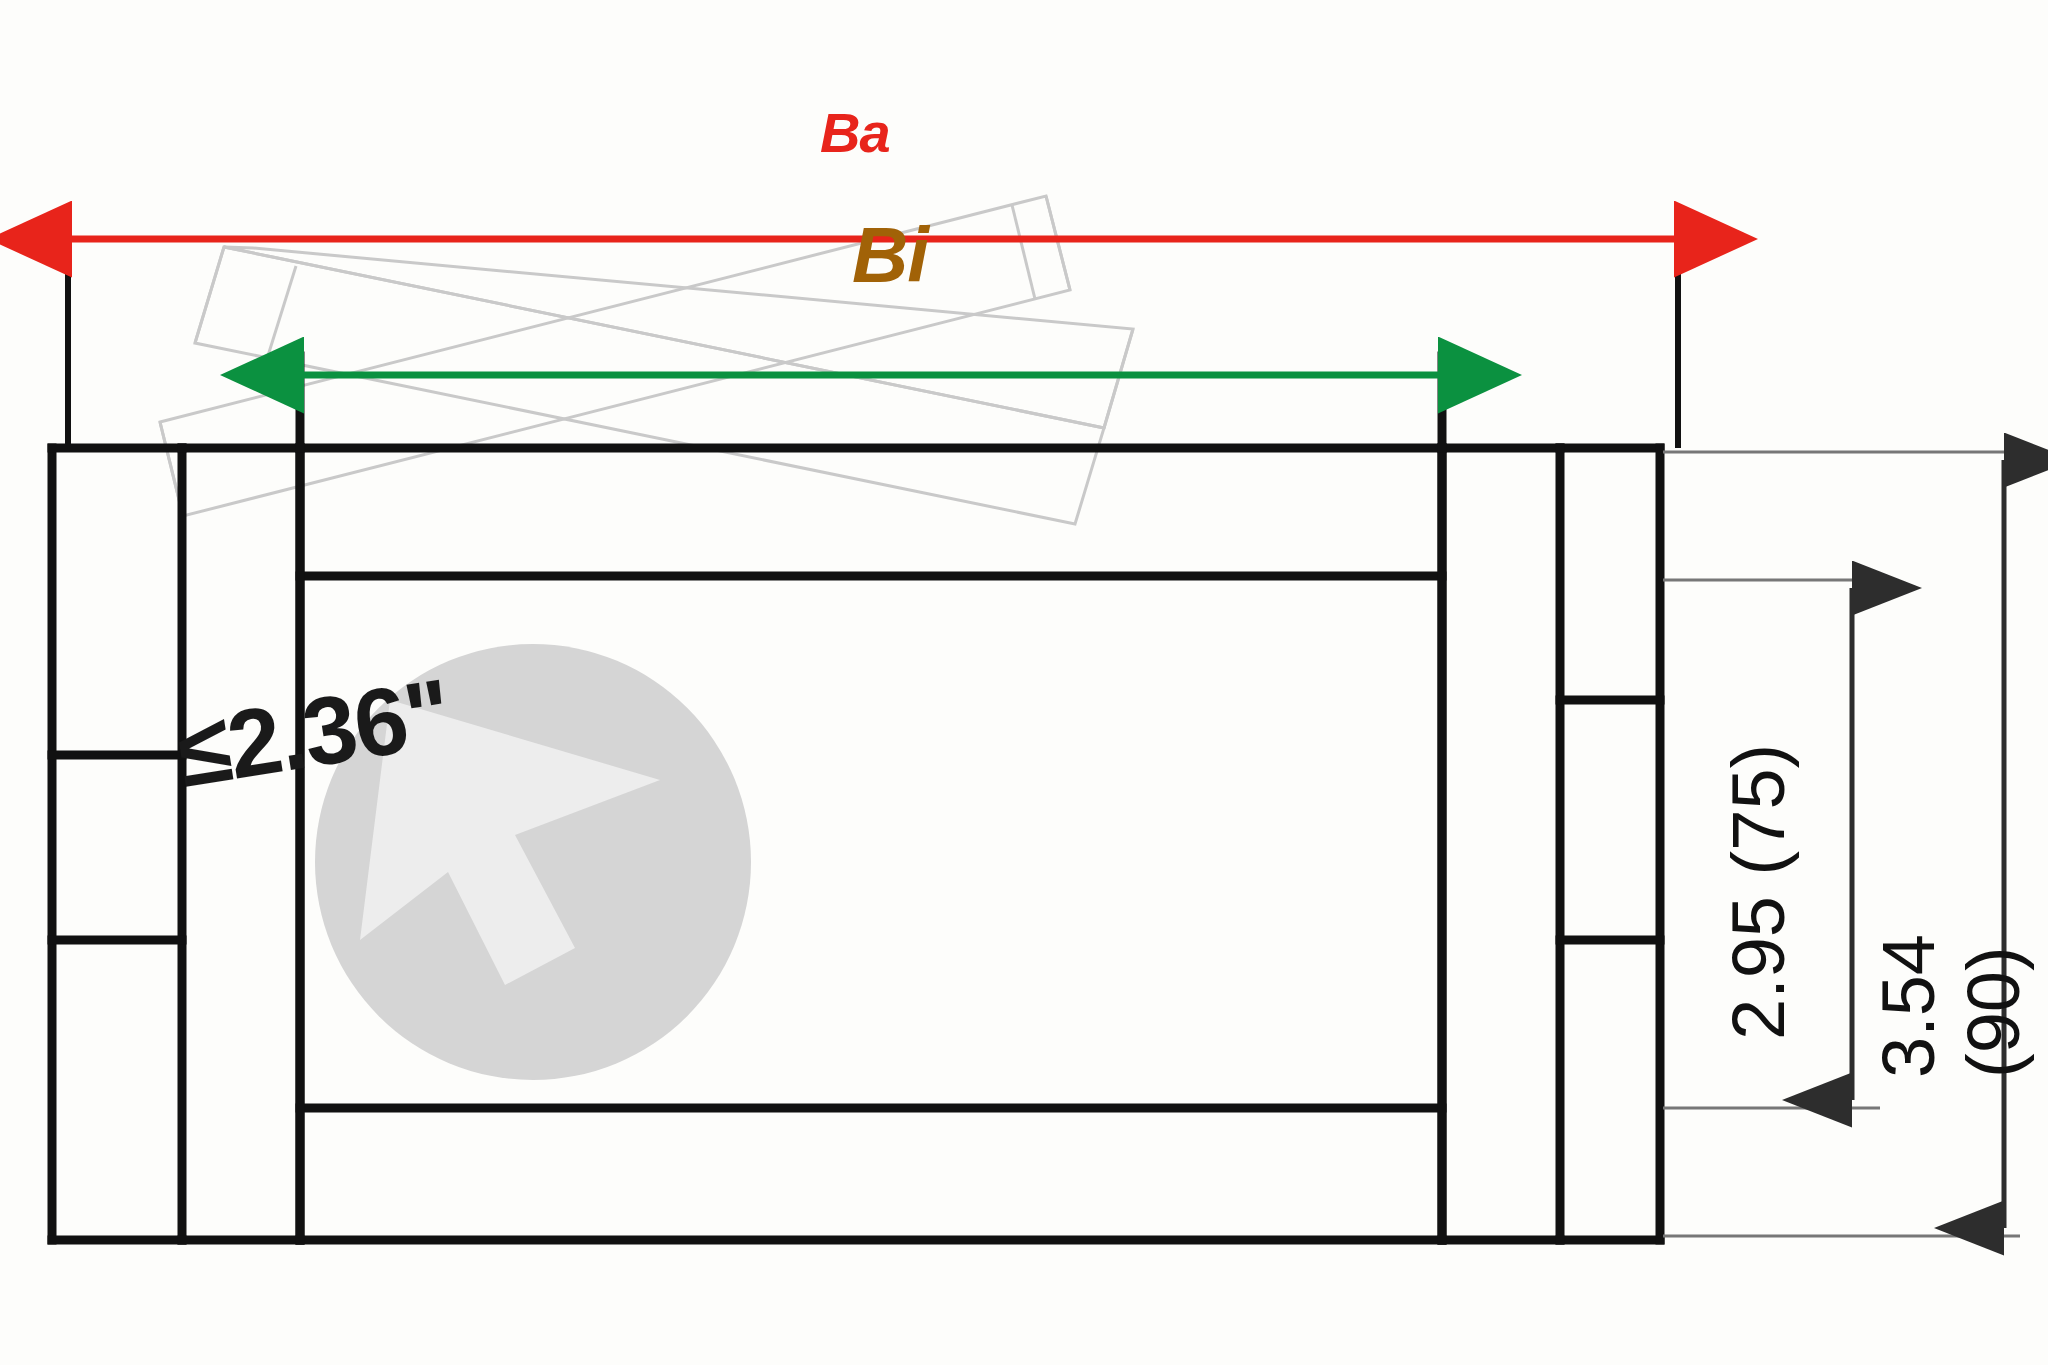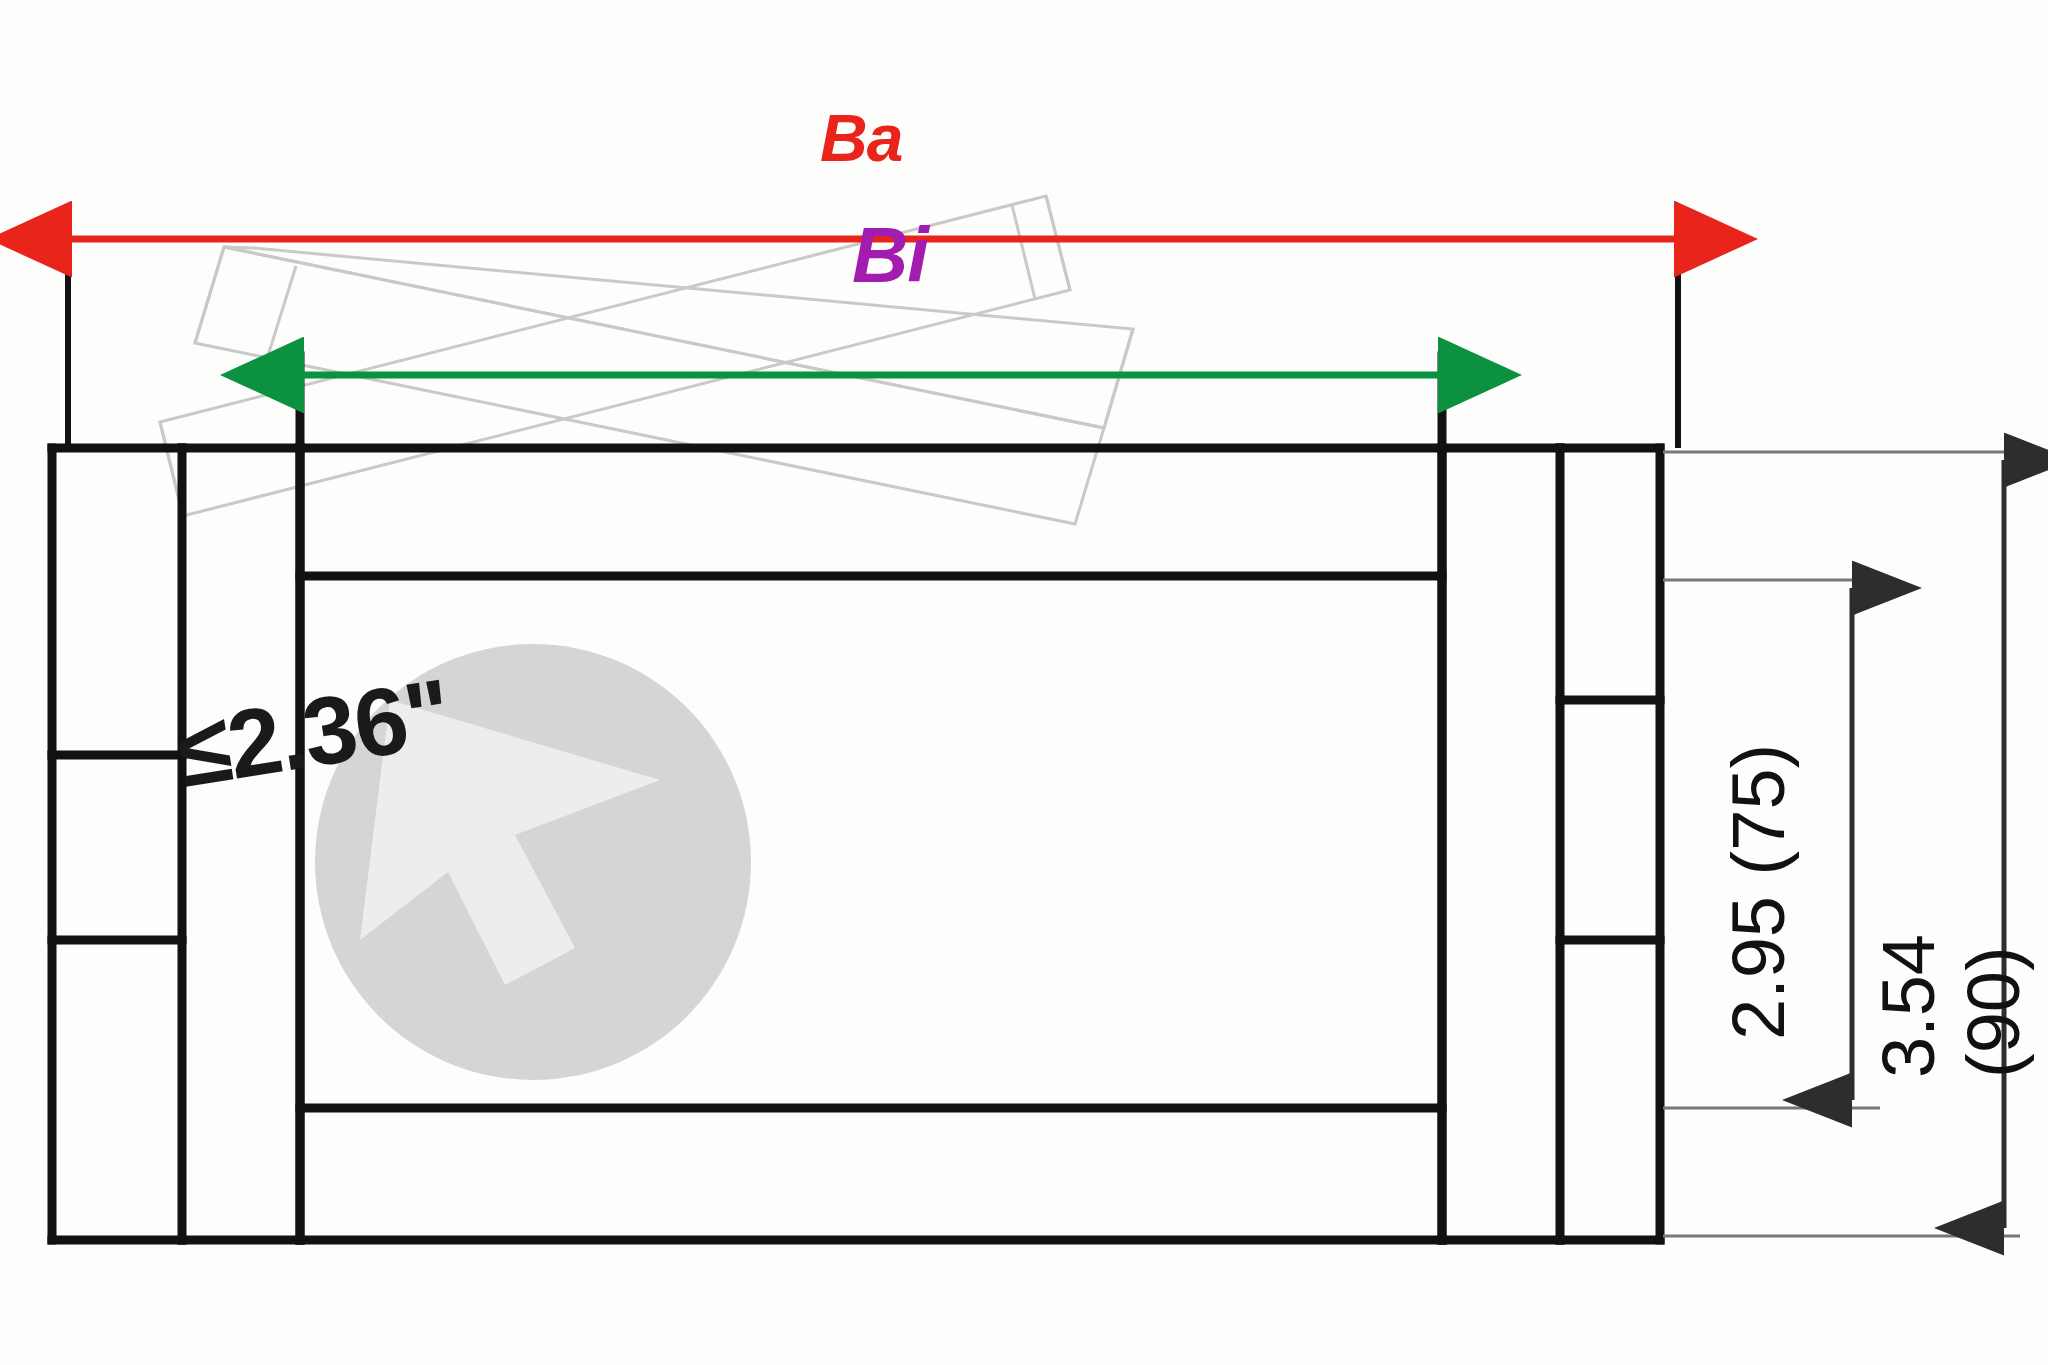--- a/index.html
+++ b/index.html
@@ -25,33 +25,33 @@
     height: 1365px;
   }
   .lbl {
     position: absolute;
     white-space: nowrap;
     font-family: "Liberation Sans", sans-serif;
   }
   #label-ba {
     left: 820px;
     top: 100px;
-    font-size: 66px;
+    font-size: 56px;
     font-weight: bold;
     font-style: italic;
     color: #e8241b;
     letter-spacing: -1px;
   }
   #label-bi {
     left: 852px;
     top: 210px;
     font-size: 78px;
     font-weight: bold;
     font-style: italic;
-    color: #a21caf;
+    color: #a16207;
     letter-spacing: -1px;
     text-align: center;
   }
   #label-clearance {
     left: 170px;
     top: 700px;
     font-size: 96px;
     font-weight: bold;
     color: #1a1a1a;
     transform: rotate(-9deg);

